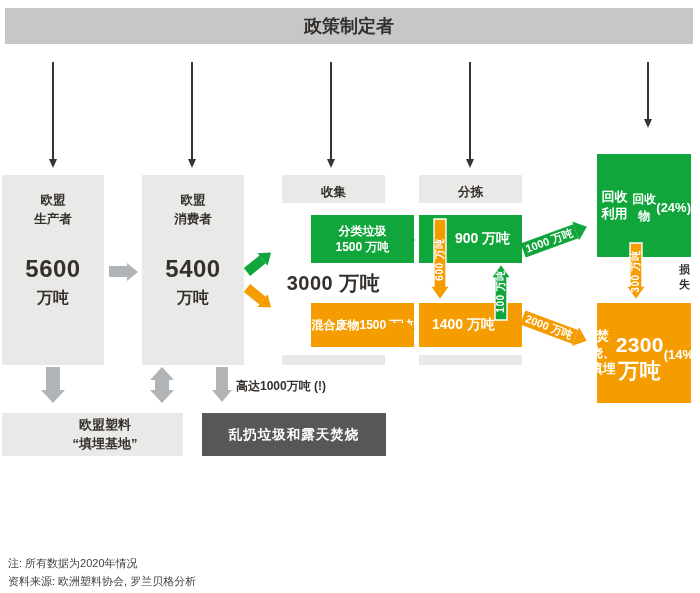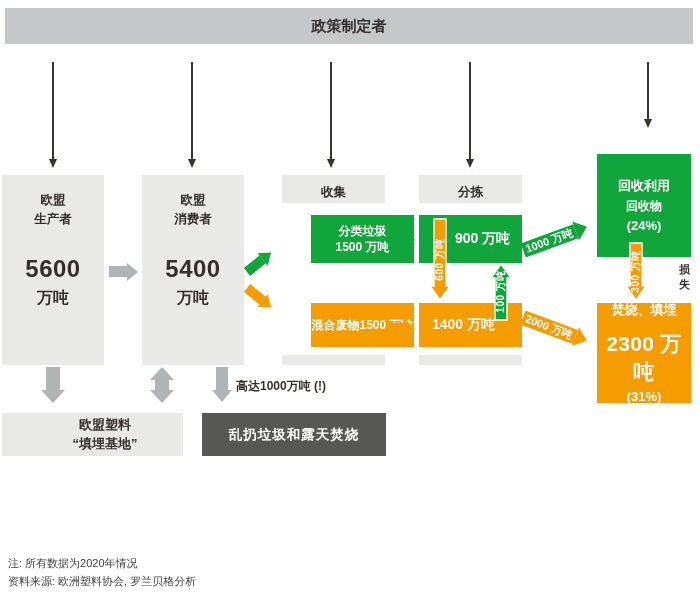--- a/index.html
+++ b/index.html
@@ -10,21 +10,21 @@
     --dark-gray:#575756;
     --arrow-gray:#b1b4b7;
     --ink:#35302c;
   }
   *{margin:0;padding:0;box-sizing:border-box;}
   body{background:#fff;font-family:"Liberation Sans","DejaVu Sans",sans-serif;color:var(--ink);}
   .stage{position:relative;width:700px;height:593px;background:#fff;overflow:hidden;}
 
   
   .banner{position:absolute;left:5px;top:8px;width:688px;height:36px;background:var(--banner-gray);
-          display:flex;align-items:center;justify-content:center;font-size:15px;font-weight:bold;}
+          display:flex;align-items:center;justify-content:center;font-size:18px;font-weight:bold;}
 
   
   .tarrow{position:absolute;width:9px;display:flex;flex-direction:column;align-items:center;}
   .tarrow .tshaft{width:2px;background:#3a3430;}
   .tarrow .thead{width:0;height:0;border-left:4.5px solid transparent;border-right:4.5px solid transparent;
                  border-top:9px solid #3a3430;}
 
   
   .col{position:absolute;background:var(--light-gray);}
   .col-title{padding-top:16px;text-align:center;font-size:12.5px;font-weight:bold;line-height:1.5;}
@@ -82,21 +82,21 @@
                 border-top:13px solid var(--arrow-gray);}
   .gdouble{position:absolute;display:flex;flex-direction:column;align-items:center;}
   .gdouble .gup{width:0;height:0;border-left:12px solid transparent;border-right:12px solid transparent;
                 border-bottom:13px solid var(--arrow-gray);}
   .gdouble .gshaft{width:14px;height:10px;background:var(--arrow-gray);}
   .gdouble .gdn{width:0;height:0;border-left:12px solid transparent;border-right:12px solid transparent;
                 border-top:13px solid var(--arrow-gray);}
 
   
   .result{position:absolute;color:#fff;font-weight:bold;text-align:center;
-          display:flex;flex-direction:column;align-items:center;justify-content:center;}
+          display:flex;flex-direction:row;align-items:center;justify-content:center;}
   .result .r-title{font-size:13px;line-height:1.3;}
   .result .r-val{font-size:21px;margin-top:4px;letter-spacing:.3px;}
   .result .r-sub{font-size:12px;margin-top:4px;}
   .result .r-pct{font-size:13px;margin-top:3px;}
 
   .loss-label{position:absolute;font-size:11px;font-weight:bold;}
   .lit-label{position:absolute;font-size:12px;font-weight:bold;white-space:nowrap;}
 
   .bottom-box{position:absolute;display:flex;flex-direction:column;align-items:center;justify-content:center;
               text-align:center;font-weight:bold;}
@@ -170,20 +170,23 @@
     <div class="sshaft"></div>
       <div class="shead"></div>
   </div>
 
   <div class="head-strip" style="left:282px;top:175px;width:103px;height:28px;">
     <span>收集</span>
   </div>
   <div class="gbox two-line" style="left:282px;top:215px;width:103px;height:48px;">
     <div>分类垃圾</div>
     <div>1500 万吨</div>
+  </div>
+  <div class="total-band" style="left:282px;top:263px;width:103px;height:40px;">
+    <span>3000 万吨</span>
   </div>
   <div class="obox two-line" style="left:282px;top:303px;width:103px;height:44px;">
     <div>混合废物</div>
     <div>1500 万吨</div>
   </div>
   <div class="strip" style="left:282px;top:355px;width:103px;height:10px;"></div>
 
   <div class="harrow h-green" style="left:388px;top:228px;width:27px;height:23px;">
     <div class="hshaft"></div>
       <div class="hhead"></div>
@@ -237,21 +240,21 @@
     <svg width="22" height="59" viewBox="0 0 22 59">
       <polygon points="5,1 17,1 17,44 21,44 11,58 1,44 5,44" style="fill:var(--orange);stroke:#fff;stroke-width:1.4;"></polygon>
     </svg>
     <span class="vlabel">300 万吨</span>
   </div>
   <div class="loss-label" style="left:651px;top:262px;margin-left:28px;">损失</div>
 
   <div class="result" style="left:597px;top:303px;width:94px;height:100px;background:var(--orange);">
     <div class="r-title">焚烧、填埋</div>
     <div class="r-val" style="margin-top:12px;">2300 万吨</div>
-    <div class="r-pct">(31%)</div>
+    <div class="r-pct">(14%)</div>
   </div>
 
   <div class="gdown" style="left:41px;top:367px;">
     <div class="gshaft" style="width:14px;height:23px;"></div>
       <div class="ghead"></div>
   </div>
   <div class="gdouble" style="left:150px;top:367px;">
     <div class="gup"></div>
     <div class="gshaft"></div>
     <div class="gdn"></div>

